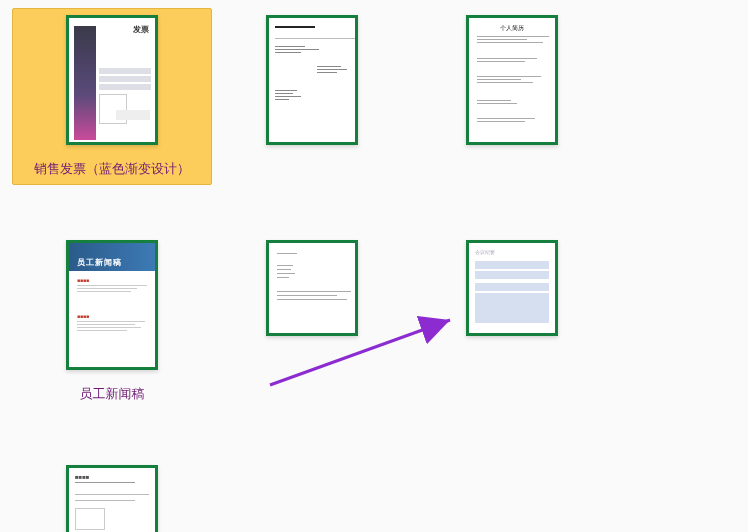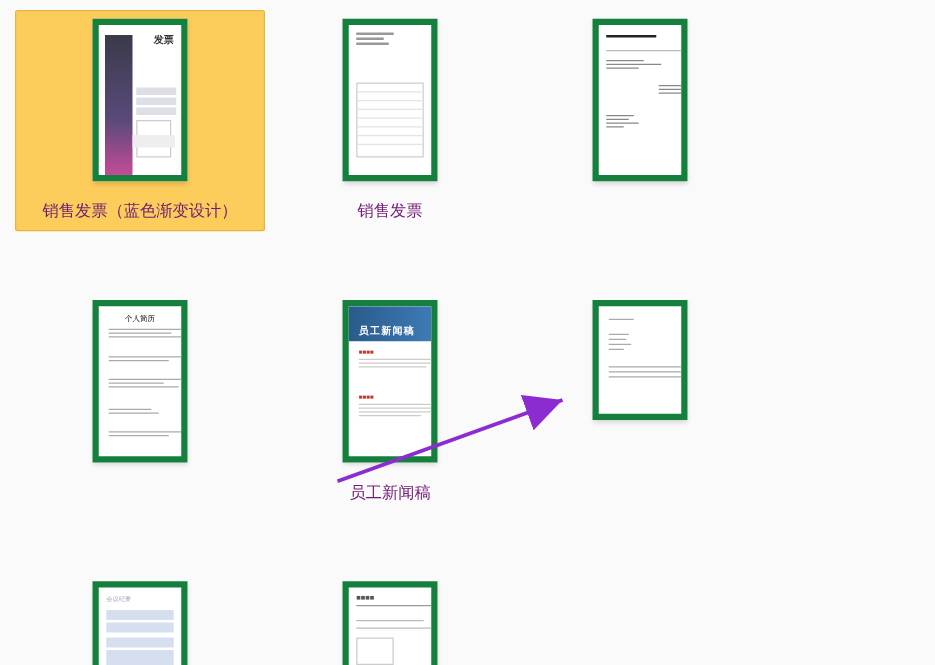--- a/index.html
+++ b/index.html
@@ -26,24 +26,24 @@
     cursor: pointer;
     border: 1px solid transparent;
     padding: 6px;
     border-radius: 2px;
   }
   .cell.selected {
     background: #fccd5a;
     border: 1px solid #e4b63d;
   }
   .thumb {
-    width: 76px;
+    width: 92px;
     height: 130px;
     background: #fff;
-    border: 5px solid #15803d;
+    border: 3px solid #15803d;
     box-shadow: 0 2px 4px rgba(0,0,0,0.15);
     position: relative;
     overflow: hidden;
   }
   .label {
     margin-top: 16px;
     font-size: 13px;
     color: #701a75;
     text-align: center;
     line-height: 1.3;
@@ -117,39 +117,20 @@
       <div class="inv1-title">发票</div>
       <div class="inv1-row r1"></div>
         <div class="inv1-row r2"></div>
         <div class="inv1-row r3"></div>
       <div class="inv1-box"></div>
       <div class="inv1-tot"></div>
     </div>
     <div class="label">销售发票（蓝色渐变设计）</div>
   </div>
 
-  <div class="cell">
-    <div class="thumb">
-      <div class="inv2-hdr">
-          <span class="l" style="width:30px"></span>
-          <span class="l" style="width:22px"></span>
-          <span class="l" style="width:26px"></span>
-        </div>
-      <div class="inv2-tbl">
-          <div class="tr"></div>
-          <div class="tr"></div>
-          <div class="tr"></div>
-          <div class="tr"></div>
-          <div class="tr"></div>
-          <div class="tr"></div>
-          <div class="tr"></div>
-        </div>
-    </div>
-    <div class="label">销售发票</div>
-  </div>
 
 
   <div class="cell">
     <div class="thumb">
       <div class="res1-hdr"></div>
       <div class="res1-line" style="top:20px; width:80px;"></div>
       <div class="res1-blk" style="top:28px;">
           <span class="t"></span>
           <span class="t" style="width:44px"></span>
           <span class="t" style="width:26px"></span>

